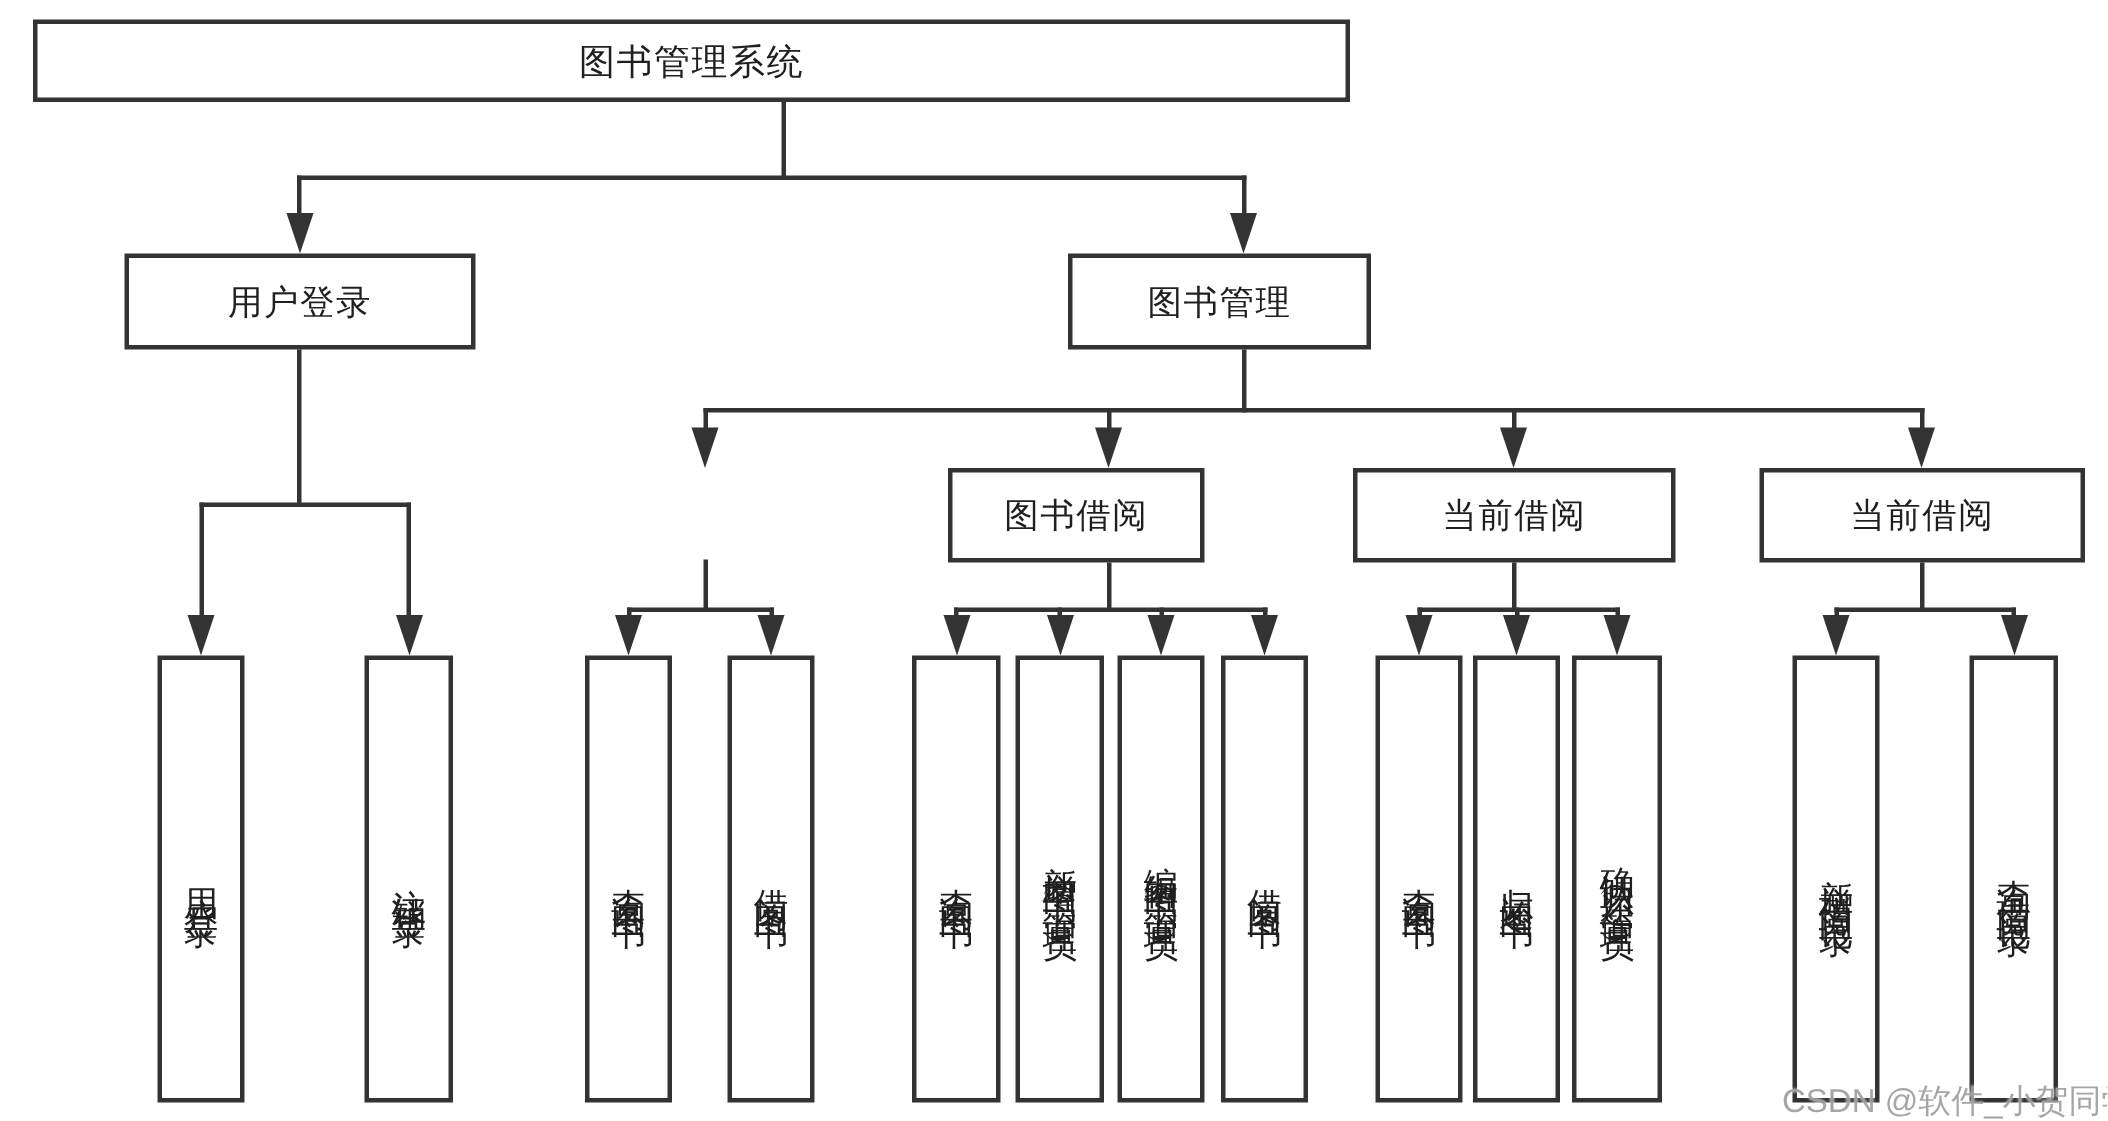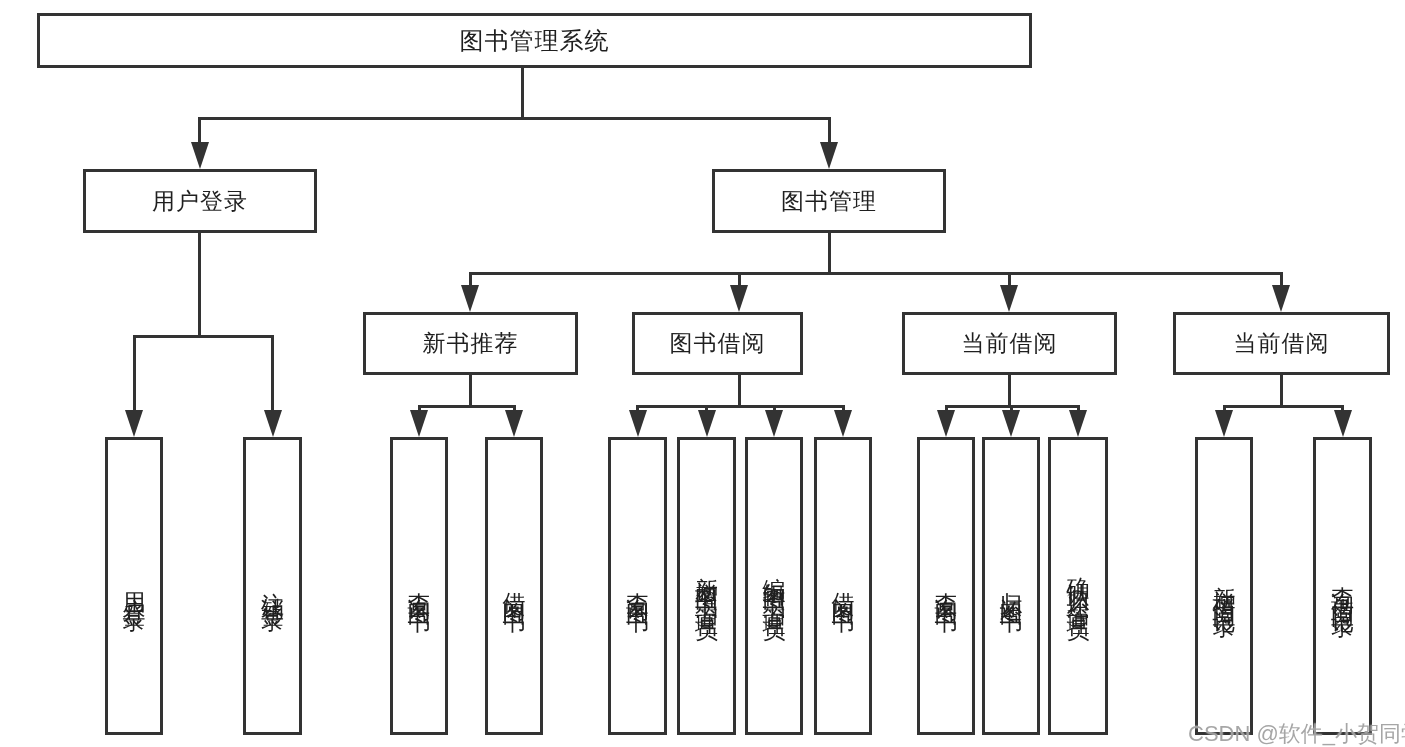--- a/index.html
+++ b/index.html
@@ -109,34 +109,31 @@
   <div class="ar" style="left:1002px;top:410px;"></div>
   <div class="ar" style="left:1069px;top:410px;"></div>
 
   <div class="vl" style="left:1280px;top:373px;height:35px;"></div>
   <div class="hl" style="left:1223px;top:405px;width:121px;"></div>
   <div class="vl" style="left:1223px;top:405px;height:8px;"></div>
   <div class="vl" style="left:1341px;top:405px;height:8px;"></div>
   <div class="ar" style="left:1215px;top:410px;"></div>
   <div class="ar" style="left:1334px;top:410px;"></div>
 
-  <div class="node root-box" style="left:37px;top:13px;width:995px;height:55px;text-align:right;">
+  <div class="node root-box" style="left:22px;top:13px;width:878px;height:55px;text-align:right;">
     <span class="lbl">图书管理系统</span>
   </div>
 
   <div class="node mid-box" style="left:83px;top:169px;width:234px;height:64px;">
     <span class="lbl">用户登录</span>
   </div>
-  <div class="node mid-box" style="left:712px;top:169px;width:234px;height:64px;">
+  <div class="node mid-box" style="left:712px;top:169px;width:202px;height:64px;">
     <span class="lbl">图书管理</span>
   </div>
 
-  <div class="node mid-box" style="left:363px;top:312px;width:215px;height:63px;">
-    <span class="lbl">新书推荐</span>
-  </div>
   <div class="node mid-box" style="left:632px;top:312px;width:171px;height:63px;">
     <span class="lbl">图书借阅</span>
   </div>
   <div class="node mid-box" style="left:902px;top:312px;width:215px;height:63px;">
     <span class="lbl">当前借阅</span>
   </div>
   <div class="node mid-box" style="left:1173px;top:312px;width:217px;height:63px;">
     <span class="lbl">当前借阅</span>
   </div>
 

